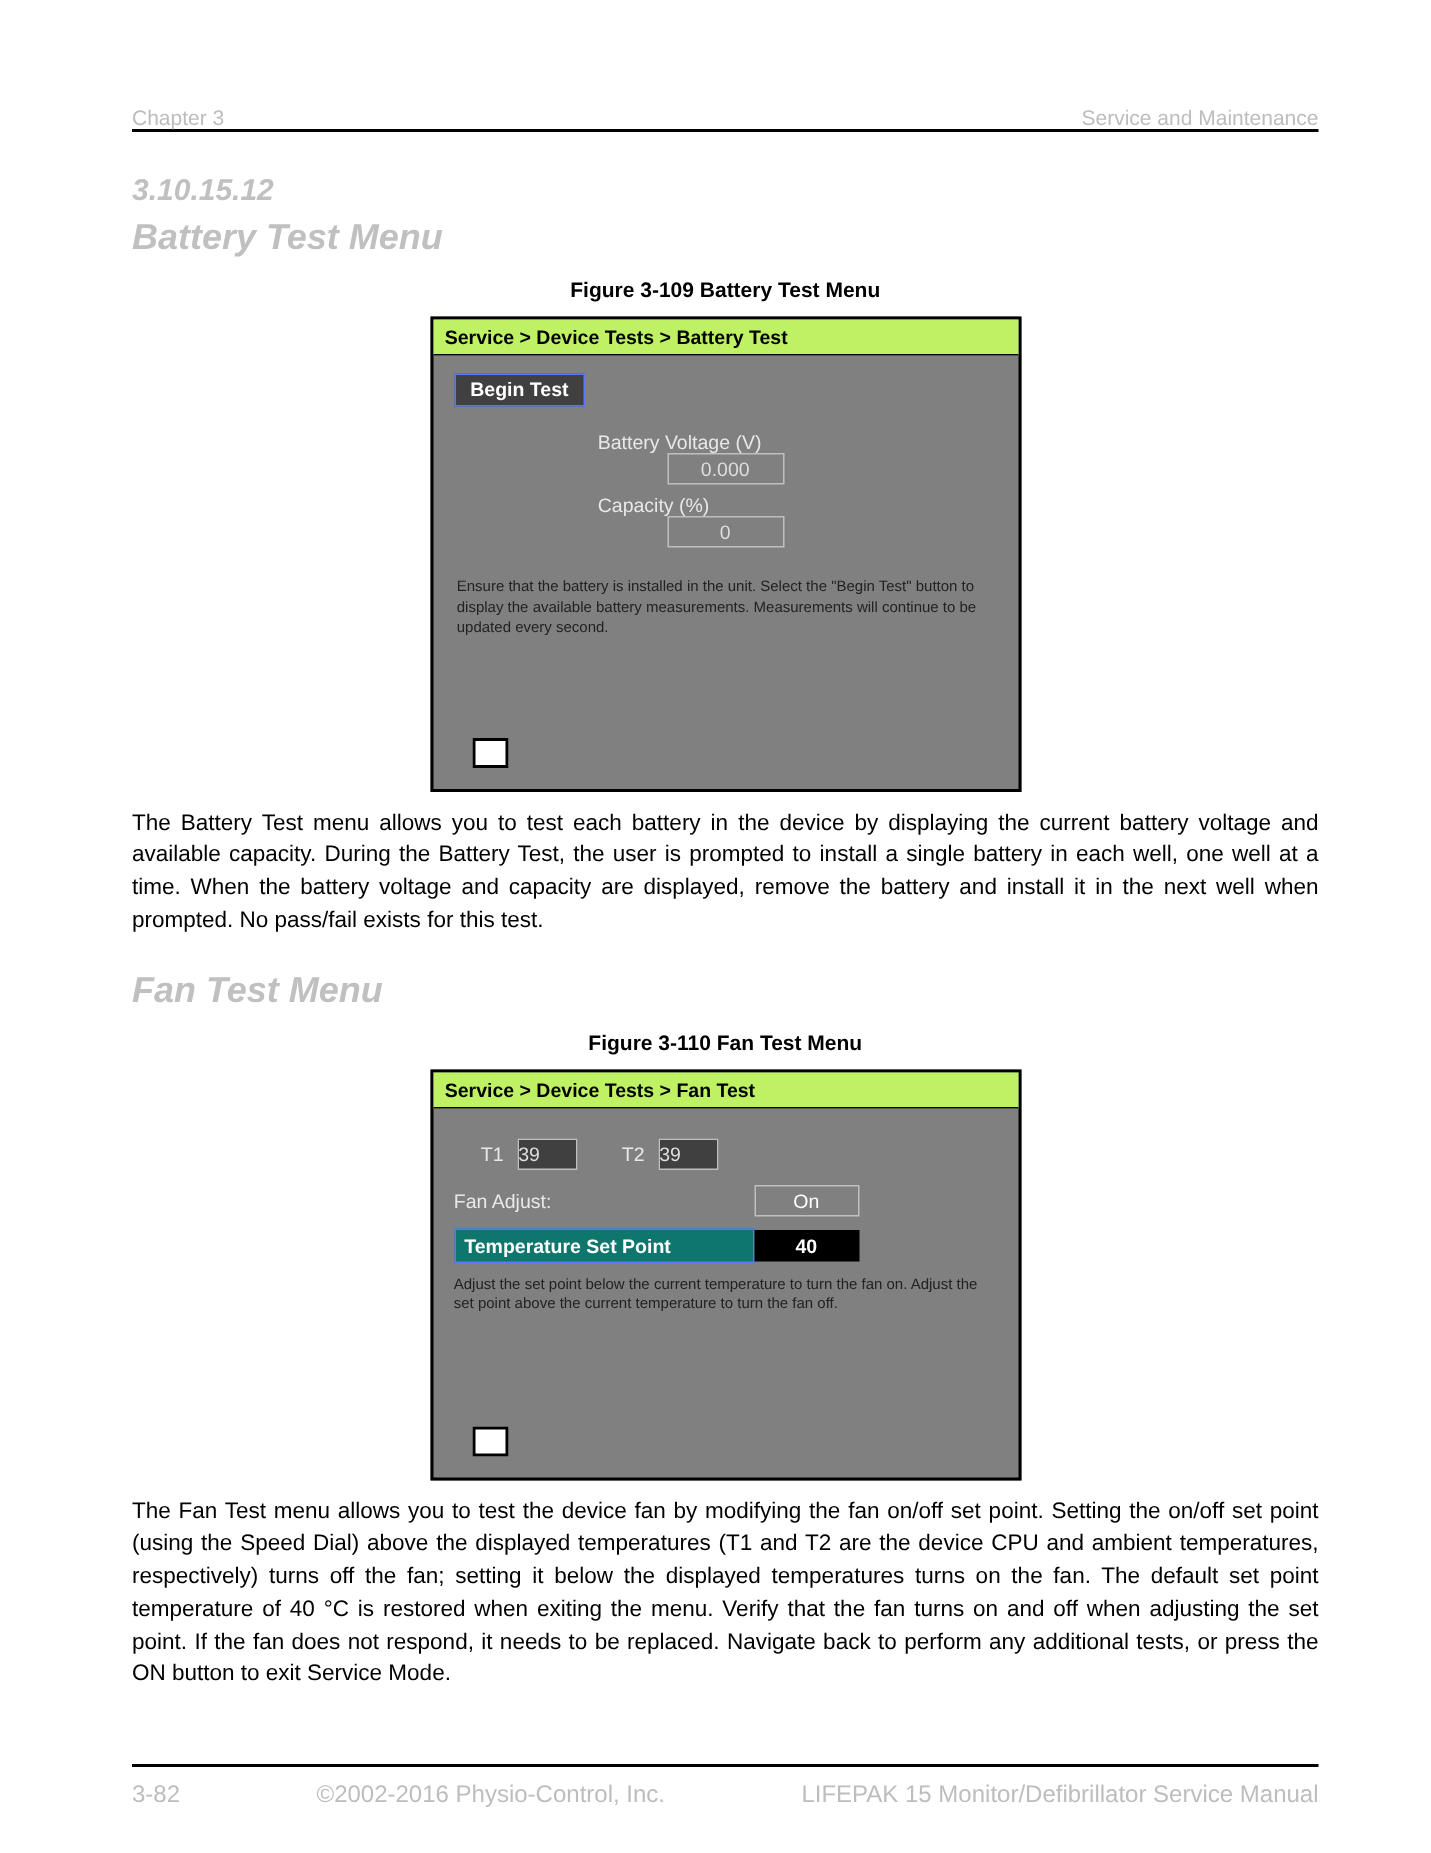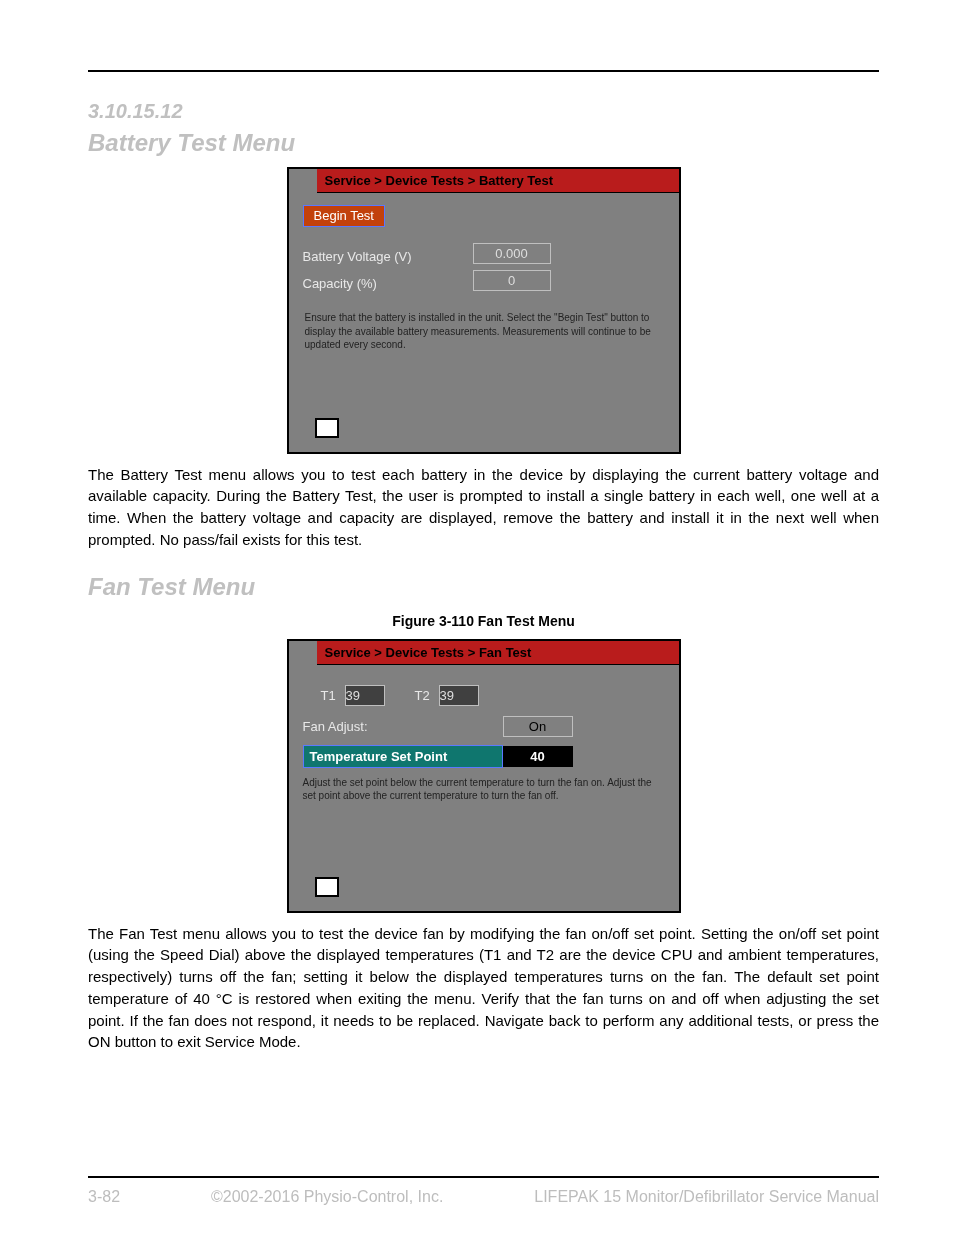--- a/index.html
+++ b/index.html
@@ -64,39 +64,38 @@
     margin: 10px 0 22px 0;
     text-align: justify;
   }
   .ui-box {
     width: 394px;
     margin: 0 auto 6px auto;
     border: 2px solid #000;
     background: #808080;
   }
   .ui-titlebar {
-    background: #b91c1c;
+    background: #bef264;
     padding: 4px 8px;
     font-weight: bold;
     font-size: 13px;
     border-bottom: 1px solid #000;
-    margin-left: 28px;
   }
   .ui-body { padding: 12px 14px 6px 14px; color: #fff; font-size: 13px; }
   .begin-btn {
     display: inline-block;
-    background: #c2410c;
+    background: #404040;
     color: #fff;
     border: 1px solid #5a78ff;
     padding: 2px 10px 3px 10px;
-    font-weight: normal;
+    font-weight: bold;
     font-size: 13px;
     margin-bottom: 10px;
   }
-  .kv-row { display: flex; align-items: flex-end; margin: 6px 0; }
+  .kv-row { display: flex; align-items: center; margin: 6px 0; flex-direction: column; }
   .kv-label { width: 170px; color: #e8e8e8; }
   .kv-val {
     width: 78px;
     border: 1px solid #bfbfbf;
     text-align: center;
     padding: 2px 0;
     color: #dedede;
     background: #808080;
   }
   .instr-box {
@@ -130,21 +129,21 @@
     color: #dedede;
     background: #404040;
   }
   .fanstate-row { display:flex; align-items:center; margin: 4px 0;}
   .fanstate-label { width: 200px; color:#e8e8e8; }
   .fanstate-val {
     width: 70px;
     border: 1px solid #bfbfbf;
     text-align: center;
     padding: 2px 0;
-    color: #000000;
+    color: #ffffff;
     background: #808080;
   }
   .setpoint-row { display:flex; align-items:center; margin: 8px 0 4px 0;}
   .setpoint-label {
     width: 200px;
     background: #0f766e;
     color:#fff;
     font-weight: bold;
     padding: 3px 6px;
     border: 1px solid #5a78ff;
@@ -162,24 +161,29 @@
     color:#222;
     font-size:10px;
     line-height:1.35;
     padding: 4px 0 42px 0;
   }
 </style>
 </head>
 <body>
 
 <div class="page">
+  <div class="top-header">
+    <span>Chapter 3</span>
+    <span>Service and Maintenance</span>
+  </div>
   <div class="top-rule"></div>
 
   <div class="section-num">3.10.15.12</div>
   <div class="section-title">Battery Test Menu</div>
+  <div class="figure-caption">Figure 3-109  Battery Test Menu</div>
 
   <div class="ui-box">
     <div class="ui-titlebar">Service &gt; Device Tests &gt; Battery Test</div>
     <div class="ui-body">
       <span class="begin-btn">Begin Test</span>
       <div class="kv-row">
         <span class="kv-label">Battery Voltage (V)</span>
         <span class="kv-val">0.000</span>
       </div>
       <div class="kv-row">

